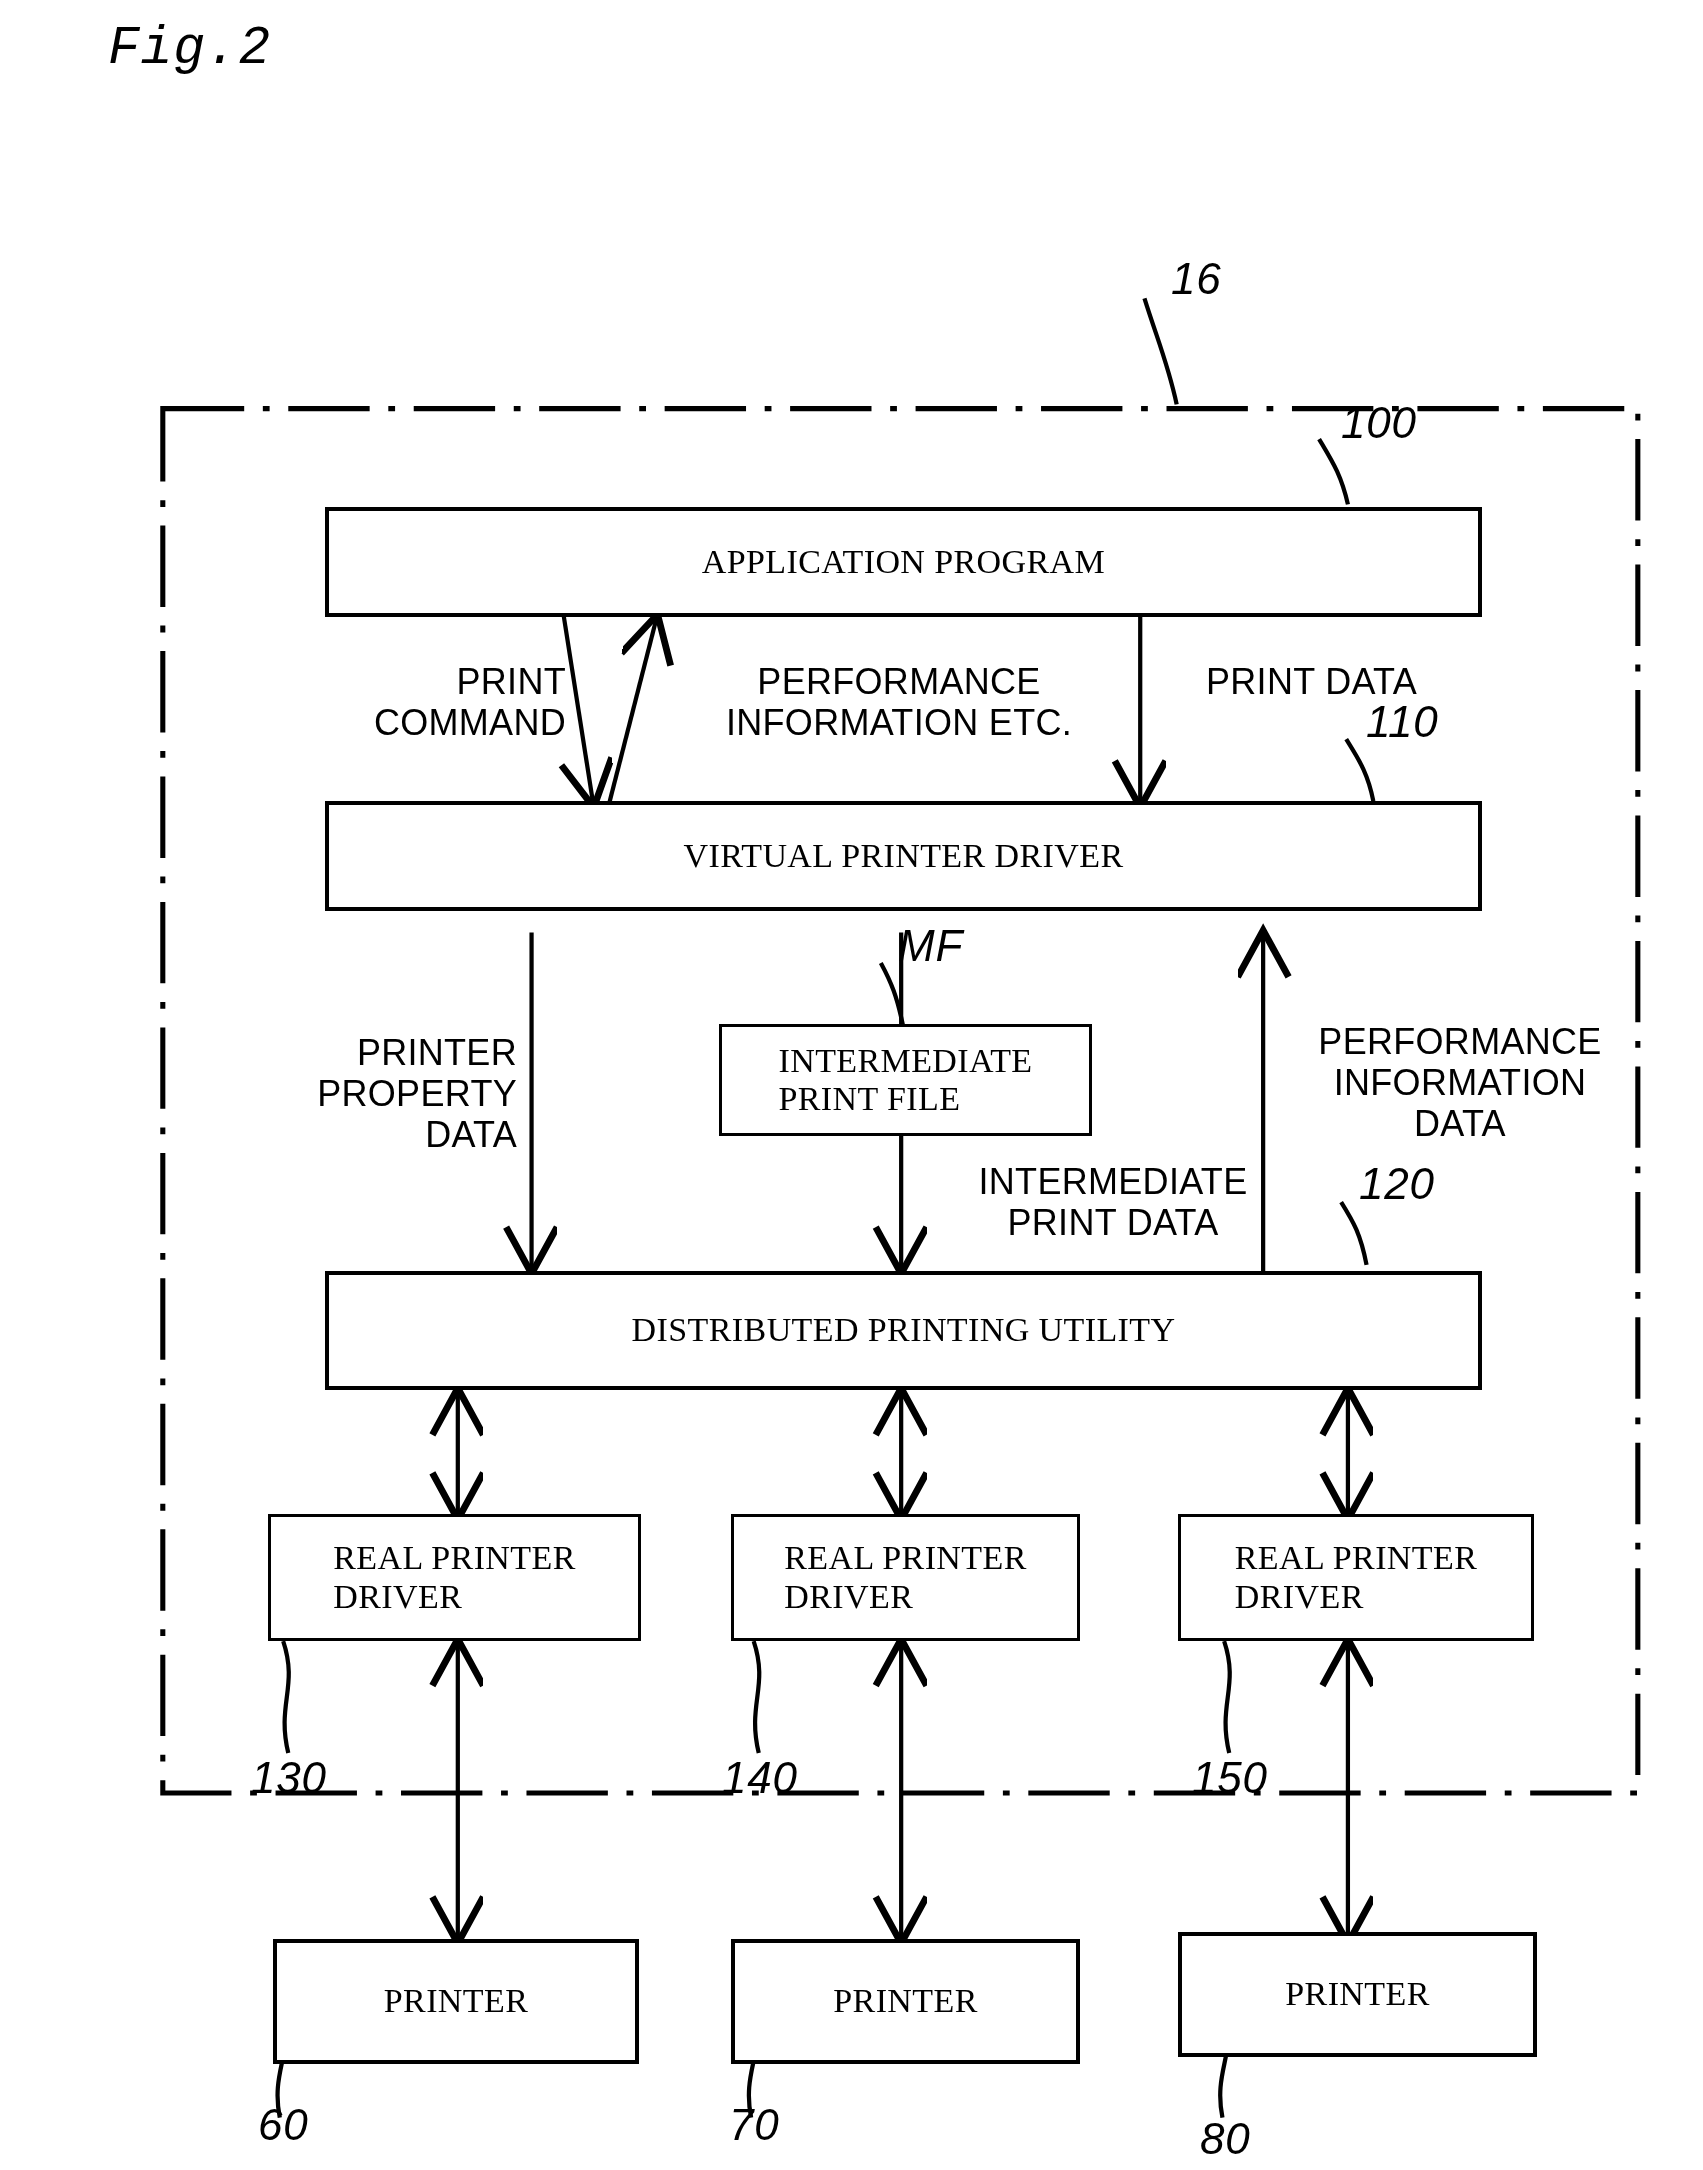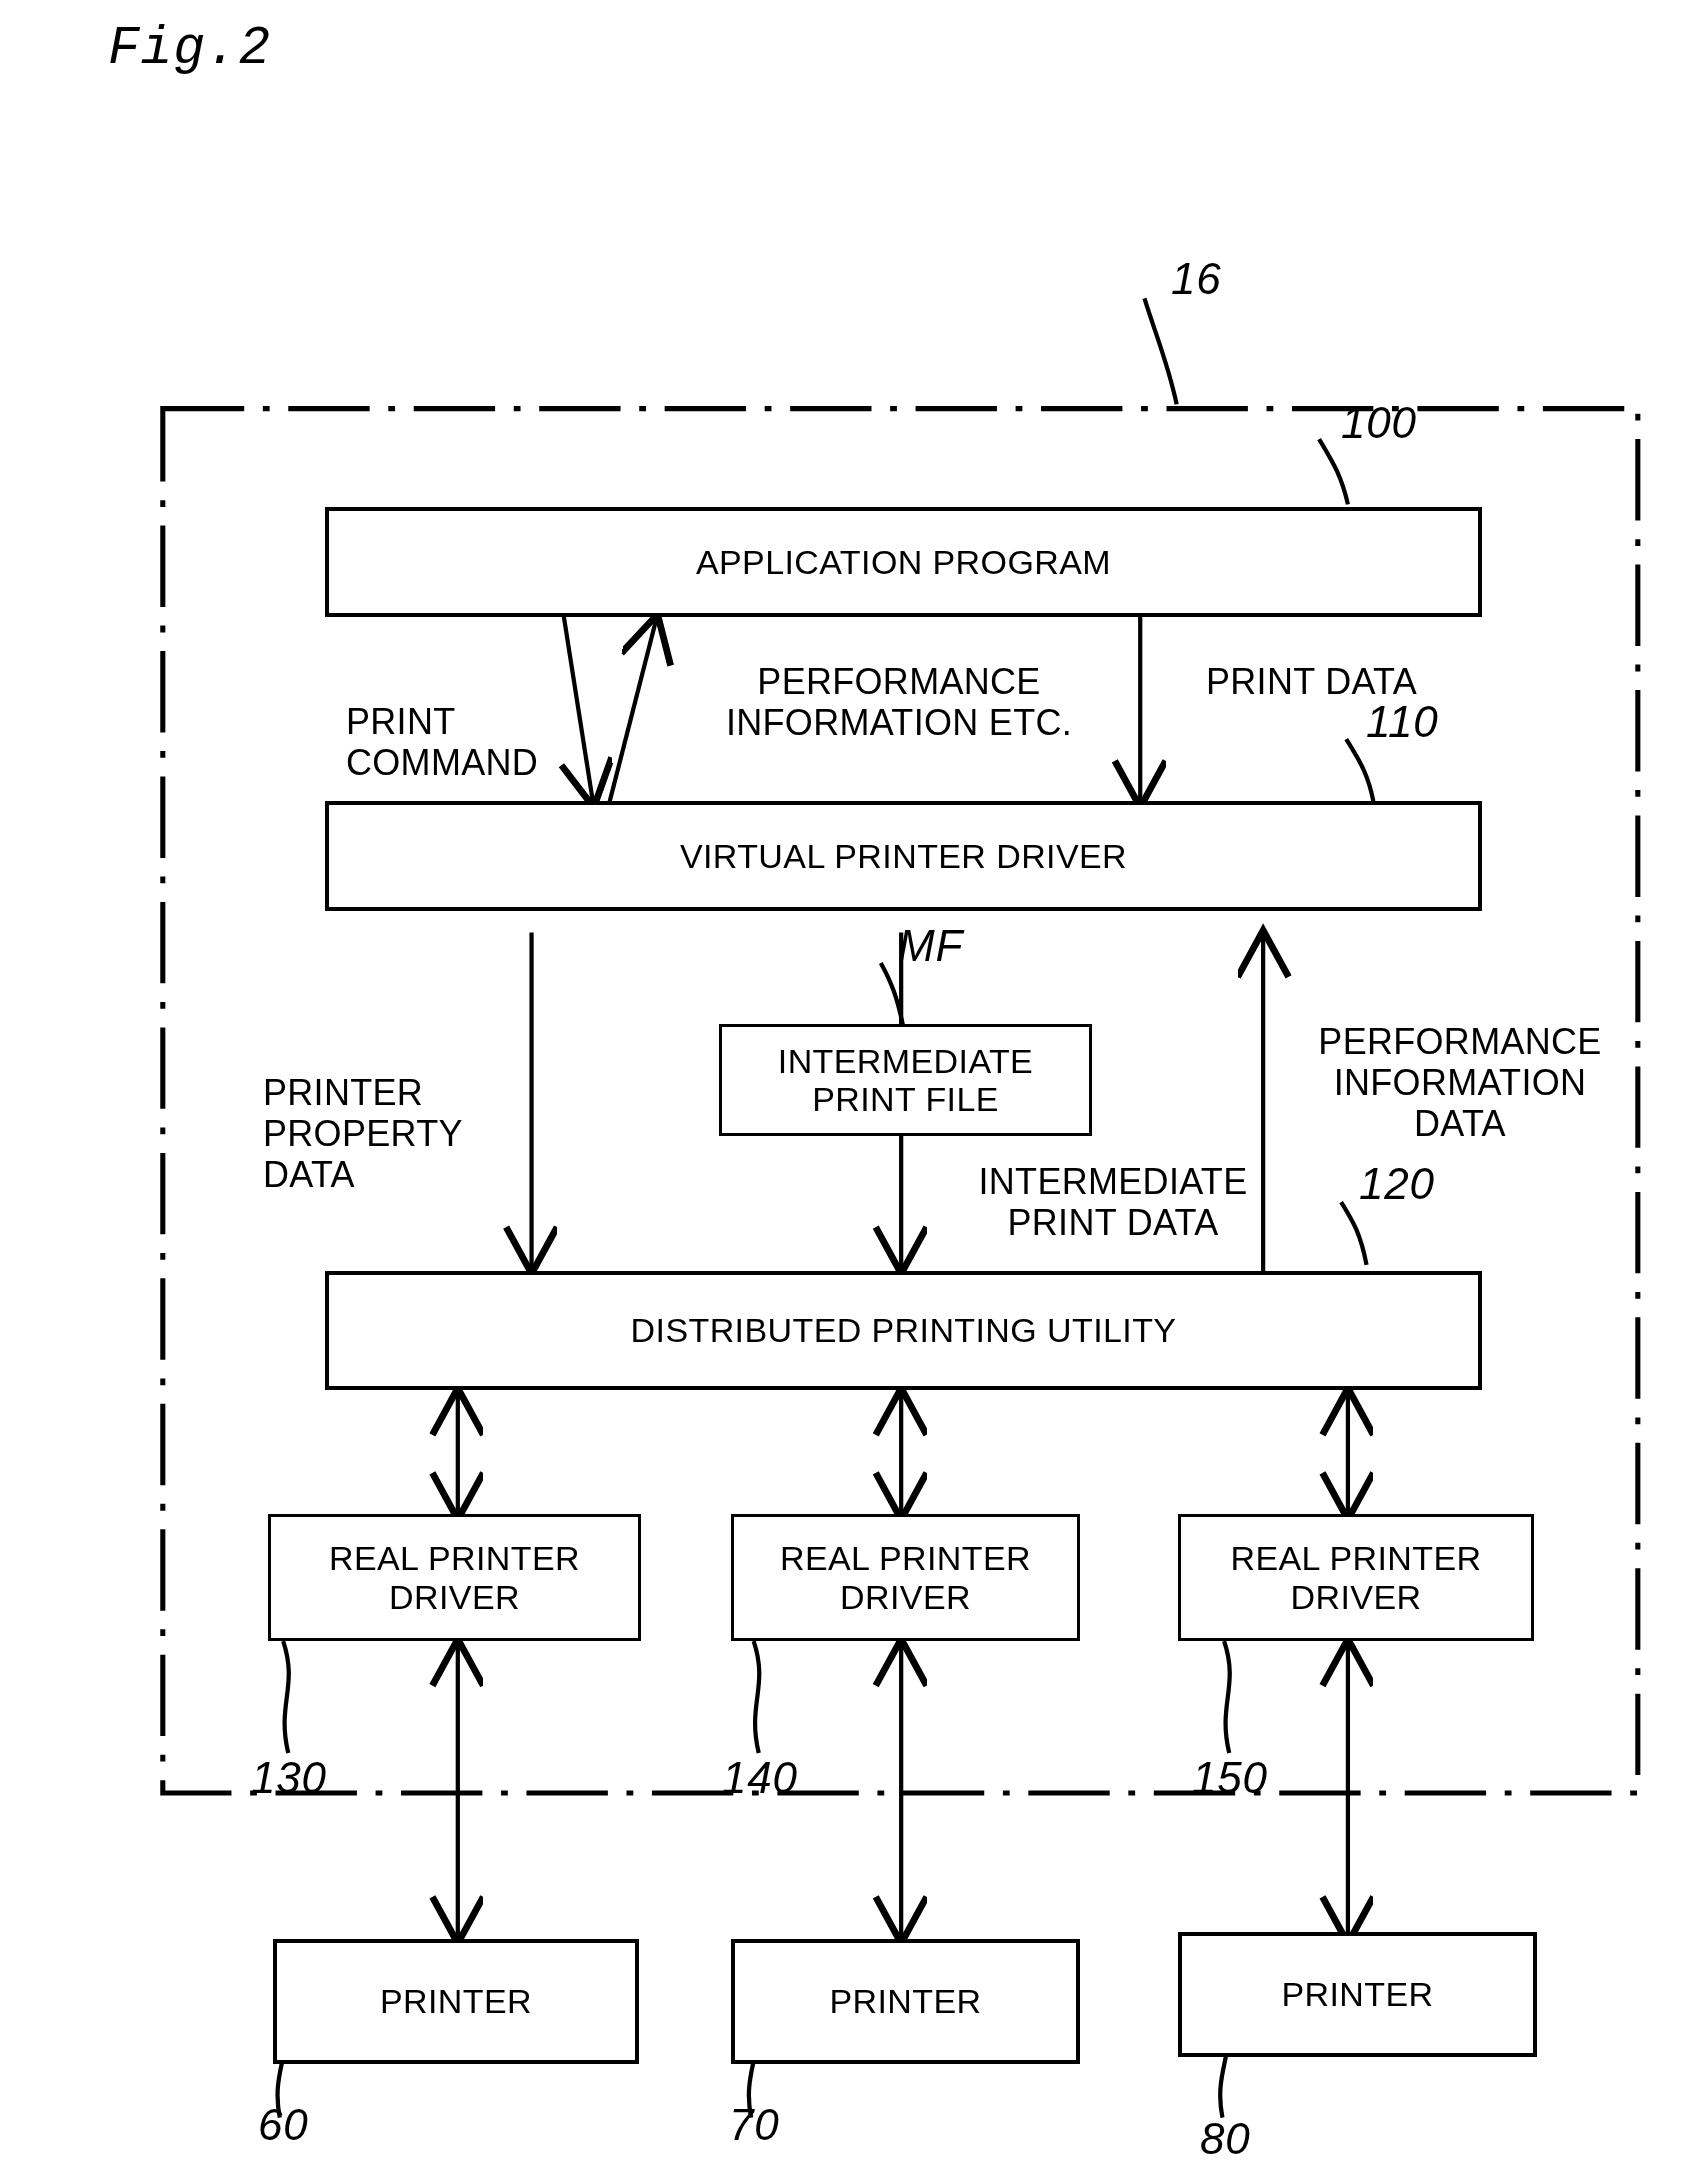--- a/index.html
+++ b/index.html
@@ -36,42 +36,43 @@
     height: 2171px;
   }
   .node-box {
     position: absolute;
     box-sizing: border-box;
     border: 4.2px solid #000000;
     background: #ffffff;
     display: flex;
     align-items: center;
     justify-content: center;
-    text-align: center;
+    text-align: left;
     line-height: 1.12;
     font-size: 34px;
     letter-spacing: 0.4px;
     white-space: pre-line;
+    font-family: Liberation Serif, serif;
   }
   .node-box.thin { border-width: 3.4px; }
   .ref-num {
     position: absolute;
     font-size: 44px;
     letter-spacing: 0.8px;
     white-space: nowrap;
     font-style: italic;
   }
   .flow-label {
     position: absolute;
     font-size: 36px;
     line-height: 1.14;
     letter-spacing: 0.3px;
     white-space: pre-line;
   }
-  .flow-label.c { text-align: left; margin-top: 40px; }
+  .flow-label.c { text-align: right; }
   .flow-label.l { text-align: center; }
 </style>
 </head>
 <body>
 
 <div id="page">
 
   <div id="fig-title">Fig.2</div>
 
   <svg class="svg-layer" viewBox="0 0 2010 2561">

